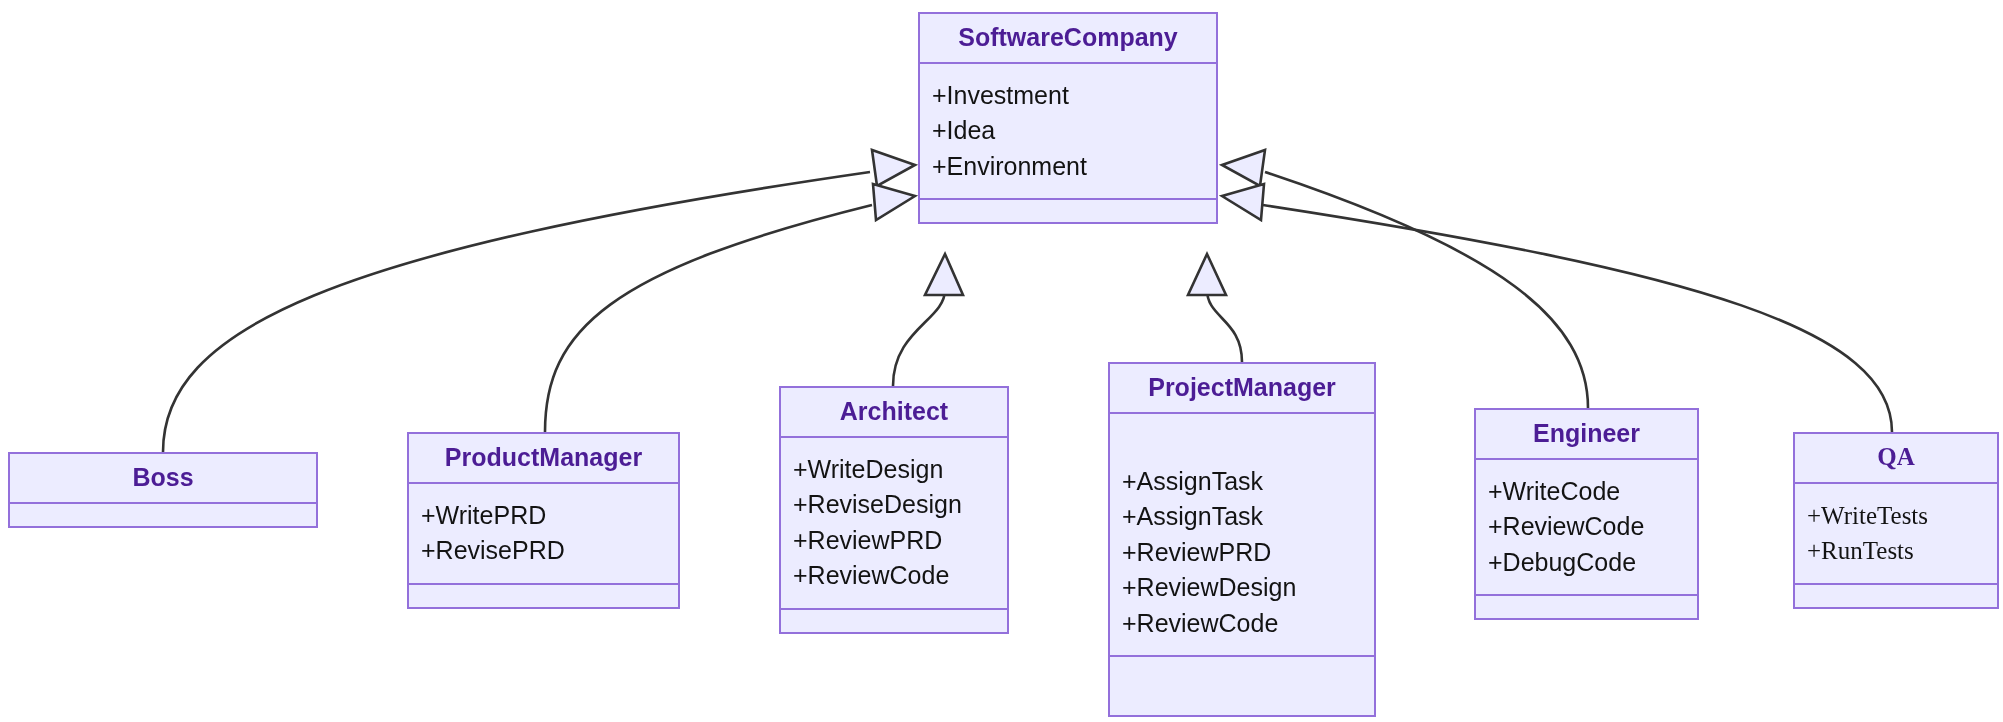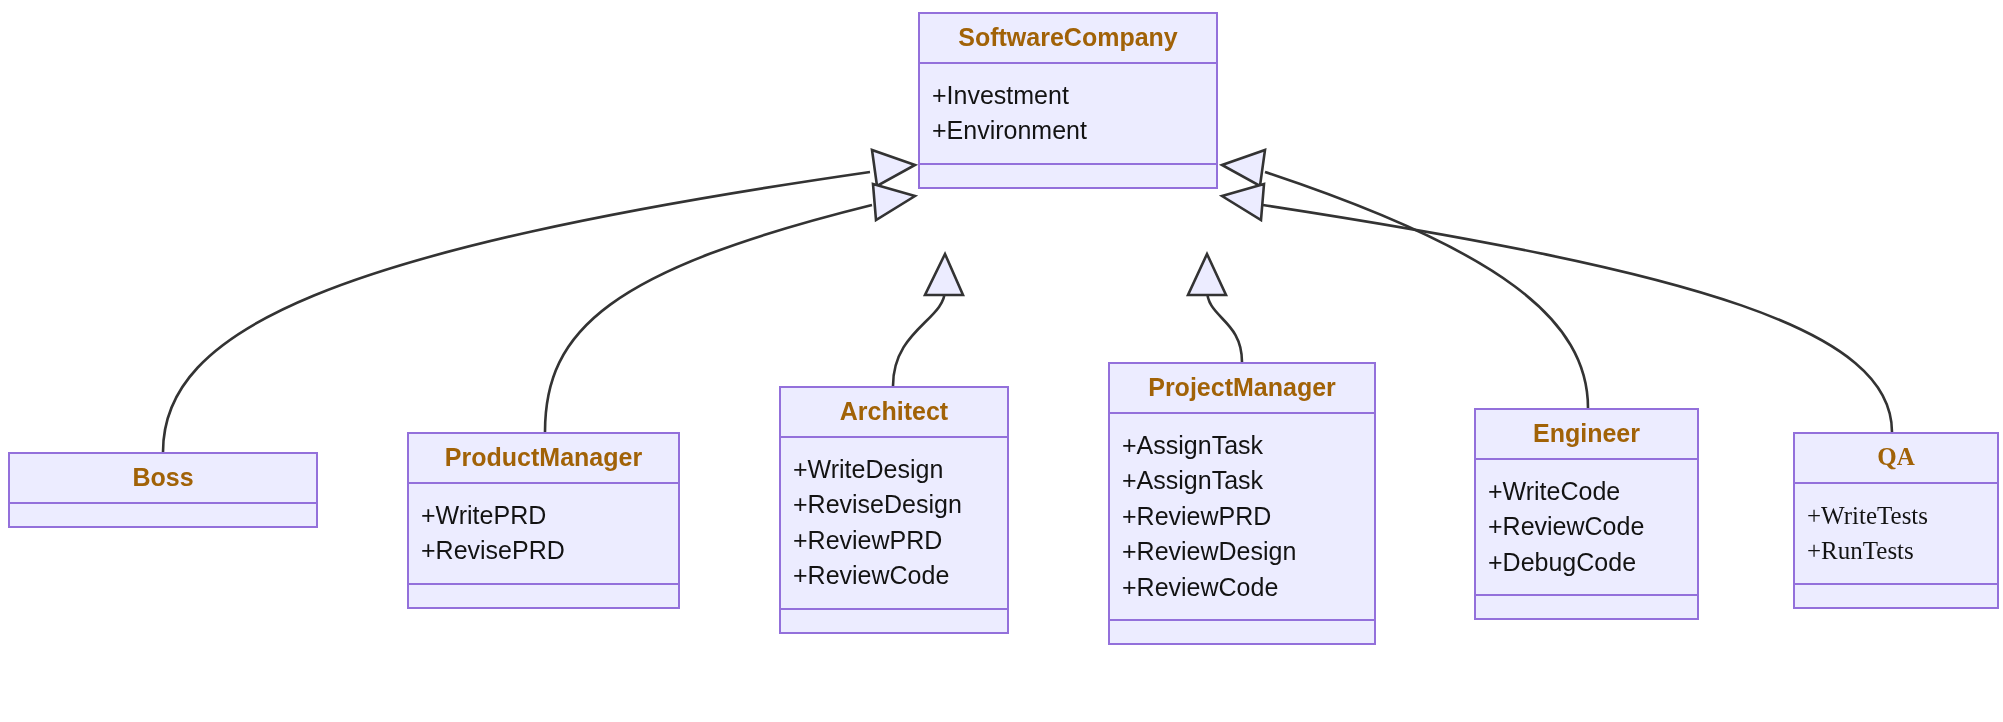--- a/index.html
+++ b/index.html
@@ -31,21 +31,21 @@
     position: absolute;
     box-sizing: border-box;
     background: #ECECFF;
     border: 2px solid #9370DB;
     display: flex;
     flex-direction: column;
   }
   .class-title {
     text-align: center;
     font-weight: bold;
-    color: #a16207;
+    color: #4c1d95;
     font-size: 25px;
     line-height: 1.15;
     padding: 9px 10px 10px 10px;
     border-bottom: 2px solid #9370DB;
     white-space: nowrap;
   }
   .class-members {
     padding: 14px 12px 14px 12px;
     border-bottom: 2px solid #9370DB;
     flex: 1 1 auto;
@@ -83,20 +83,21 @@
     <polygon points="1222,165 1265,150 1260,186" fill="#ECECFF" stroke="#333333" stroke-width="2.6"></polygon>
 
     <path d="M 1892 432 C 1892 330 1700 272 1263 205" fill="none" stroke="#333333" stroke-width="2.6"></path>
     <polygon points="1222,196 1264,184 1261,220" fill="#ECECFF" stroke="#333333" stroke-width="2.6"></polygon>
   </svg>
 
   <div class="uml-class" style="left:918px; top:12px; width:300px;">
     <div class="class-title">SoftwareCompany</div>
     <div class="class-members">
       <div class="member">+Investment</div>
+      <div class="member">+Idea</div>
       <div class="member">+Environment</div>
     </div>
     <div class="class-methods"></div>
   </div>
 
   <div class="uml-class" style="left:8px; top:452px; width:310px;">
     <div class="class-title">Boss</div>
     <div class="class-methods"></div>
   </div>
 
@@ -113,21 +114,21 @@
     <div class="class-title">Architect</div>
     <div class="class-members">
       <div class="member">+WriteDesign</div>
       <div class="member">+ReviseDesign</div>
       <div class="member">+ReviewPRD</div>
       <div class="member">+ReviewCode</div>
     </div>
     <div class="class-methods"></div>
   </div>
 
-  <div class="uml-class" style="left:1108px; top:362px; width:268px;">
+  <div class="uml-class" style="left:1108px; top:362px; width:268px;gap:36px;">
     <div class="class-title">ProjectManager</div>
     <div class="class-members">
       <div class="member">+AssignTask</div>
       <div class="member">+AssignTask</div>
       <div class="member">+ReviewPRD</div>
       <div class="member">+ReviewDesign</div>
       <div class="member">+ReviewCode</div>
     </div>
     <div class="class-methods"></div>
   </div>

